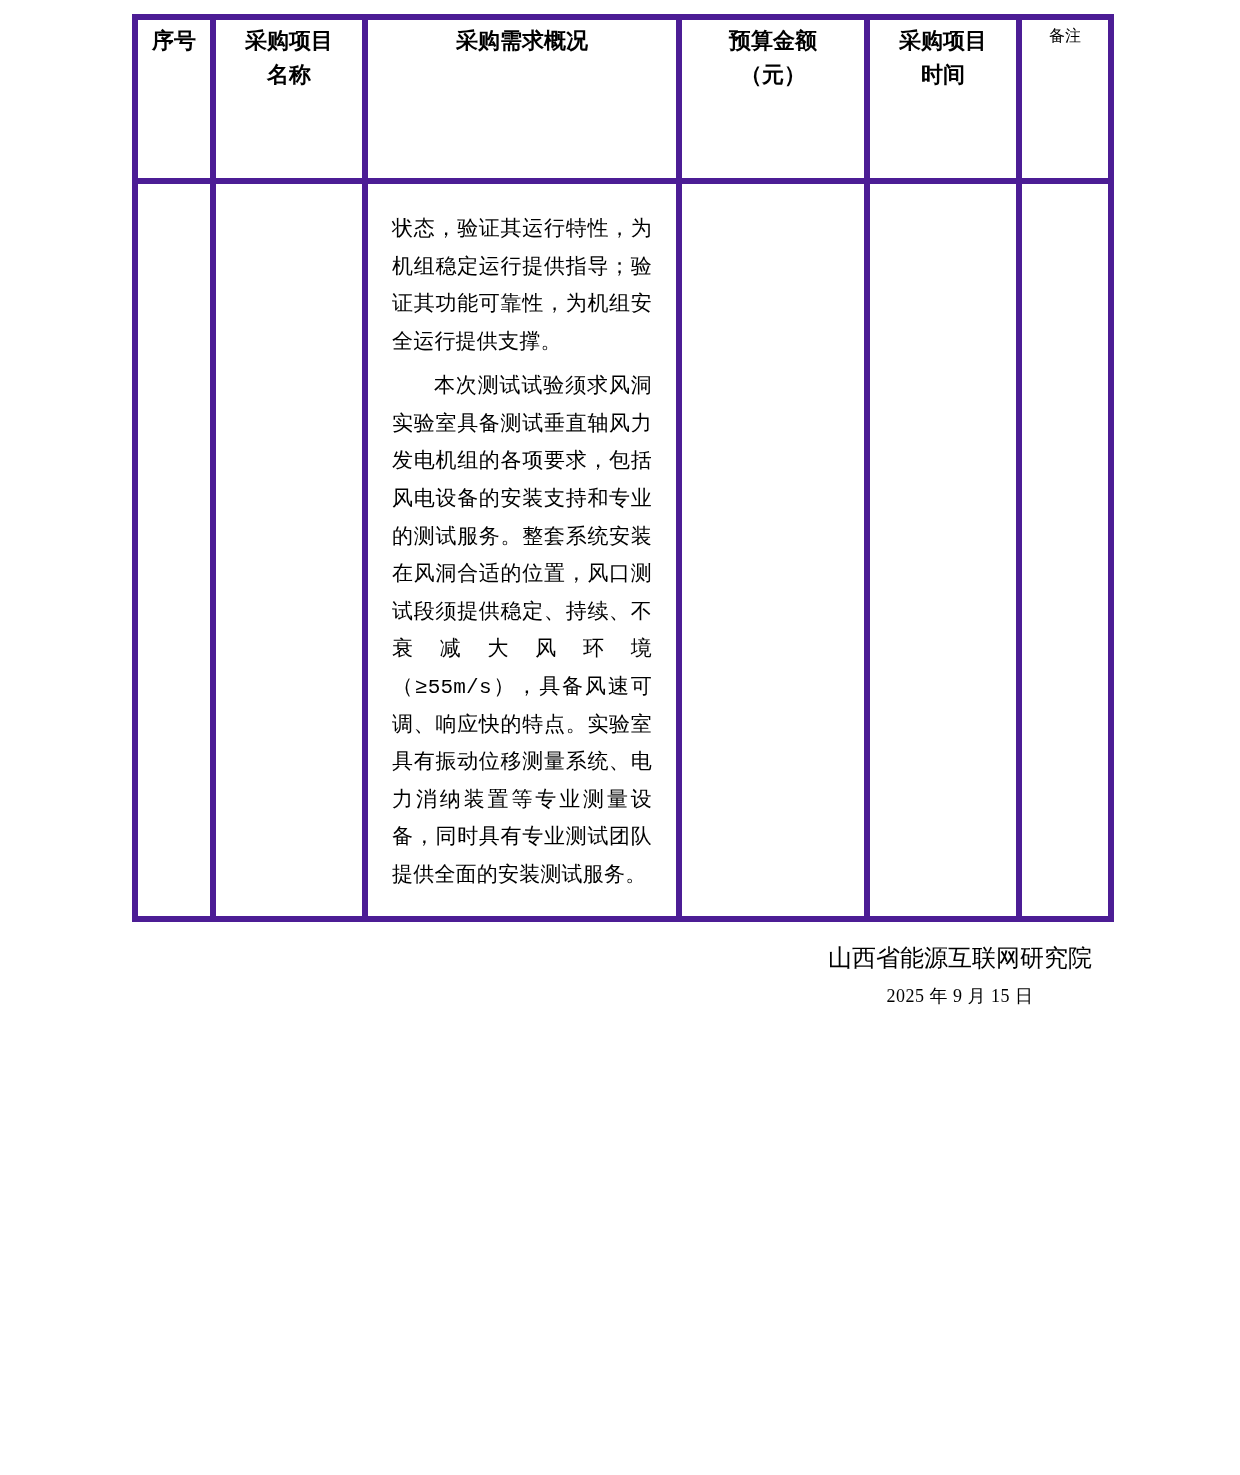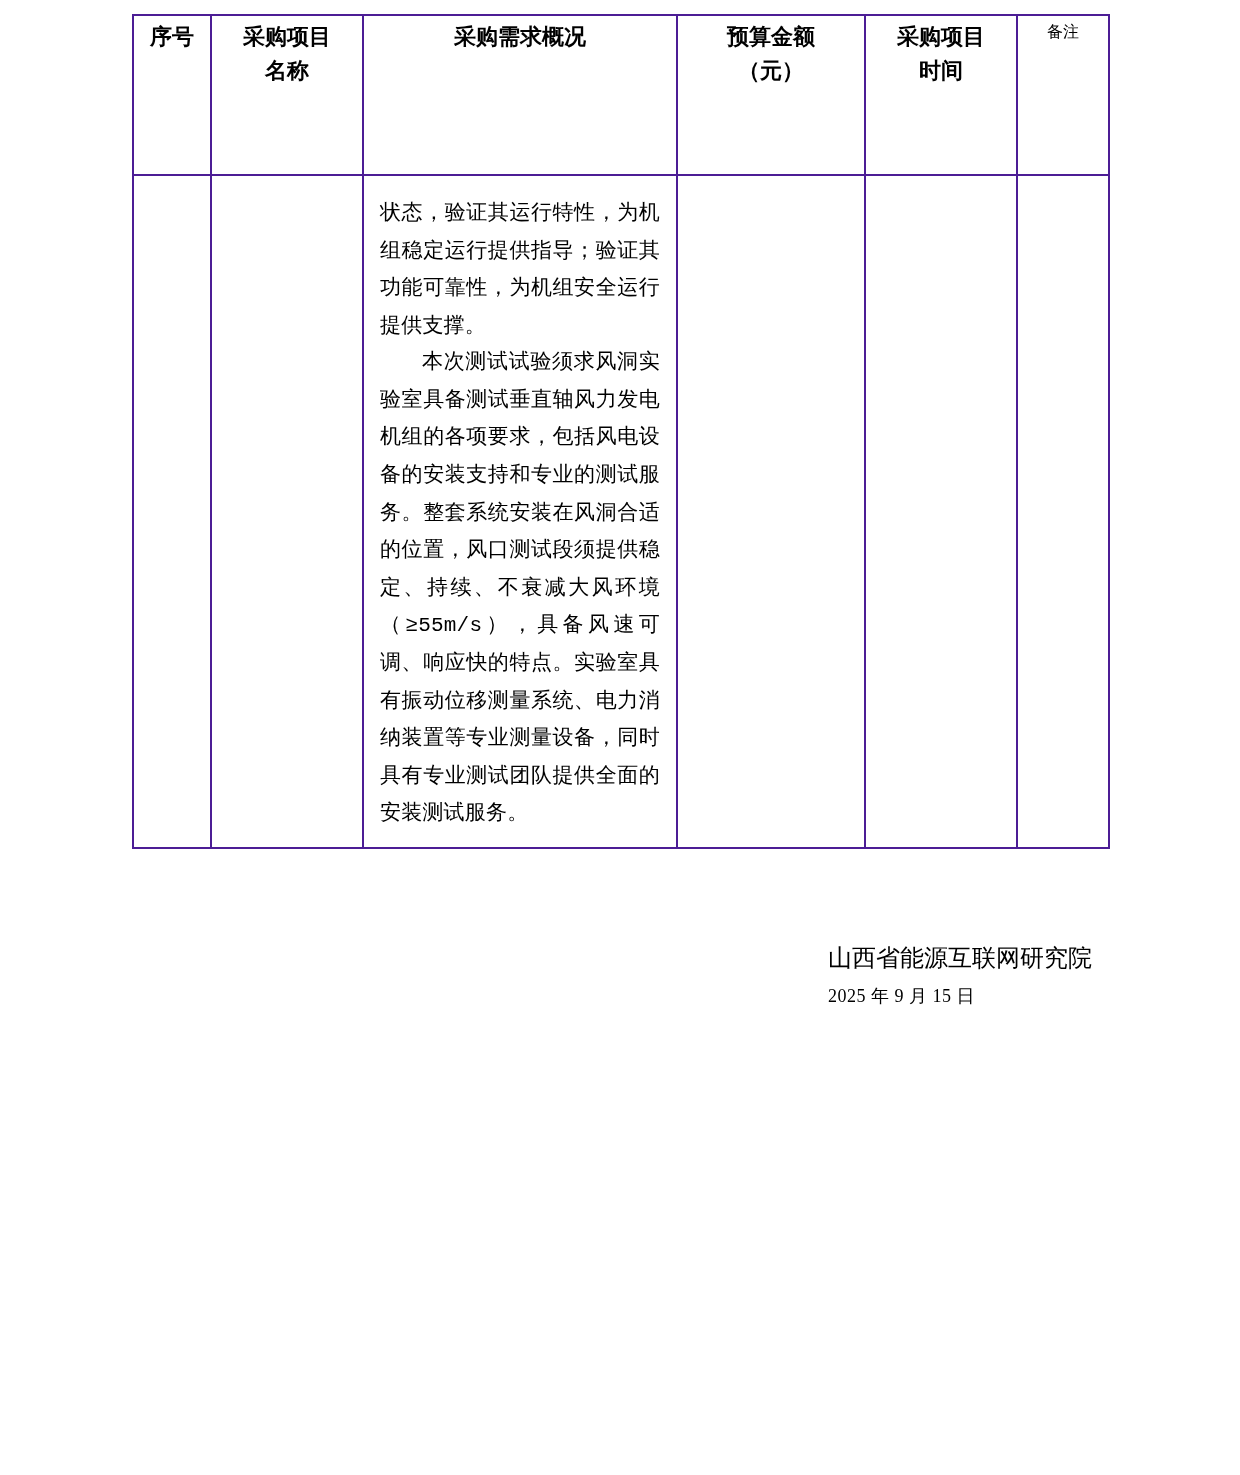--- a/index.html
+++ b/index.html
@@ -24,21 +24,21 @@
   }
   table.proc-table {
     position: absolute;
     left: 132px;
     top: 14px;
     width: 976px;
     border-collapse: collapse;
     table-layout: fixed;
   }
   table.proc-table td, table.proc-table th {
-    border: 2px solid #4c1d95;
+    border: 6px solid #4c1d95;
     vertical-align: top;
     padding: 4px;
   }
   .hdr-cell {
     text-align: center;
     vertical-align: middle;
     font-weight: bold;
     font-size: 22px;
     line-height: 1.55;
     height: 150px;
@@ -61,42 +61,42 @@
   }
   .desc-text {
     font-size: 21px;
     line-height: 1.79;
     padding: 14px 12px 10px 12px;
     text-align: justify;
     text-justify: inter-ideograph;
     letter-spacing: 0.2px;
   }
   .desc-text p {
-    margin: 0;
+    margin: 8px;
   }
   .desc-text p.indent {
     text-indent: 2em;
     font-family: Liberation Mono, monospace;
   }
   .footnote {
     position: absolute;
     left: 166px;
     top: 760px;
     width: 908px;
     font-size: 23px;
     line-height: 2.0;
     text-align: justify;
     text-justify: inter-ideograph;
     text-indent: 2em;
   }
   .signature {
     position: absolute;
     right: 148px;
     top: 936px;
-    text-align: left;
+    text-align: center;
     font-size: 24px;
     line-height: 1.85;
   }
   .signature .dateline {
     font-size: 18px;
     letter-spacing: 0.5px;
   }
 </style>
 </head>
 <body>

